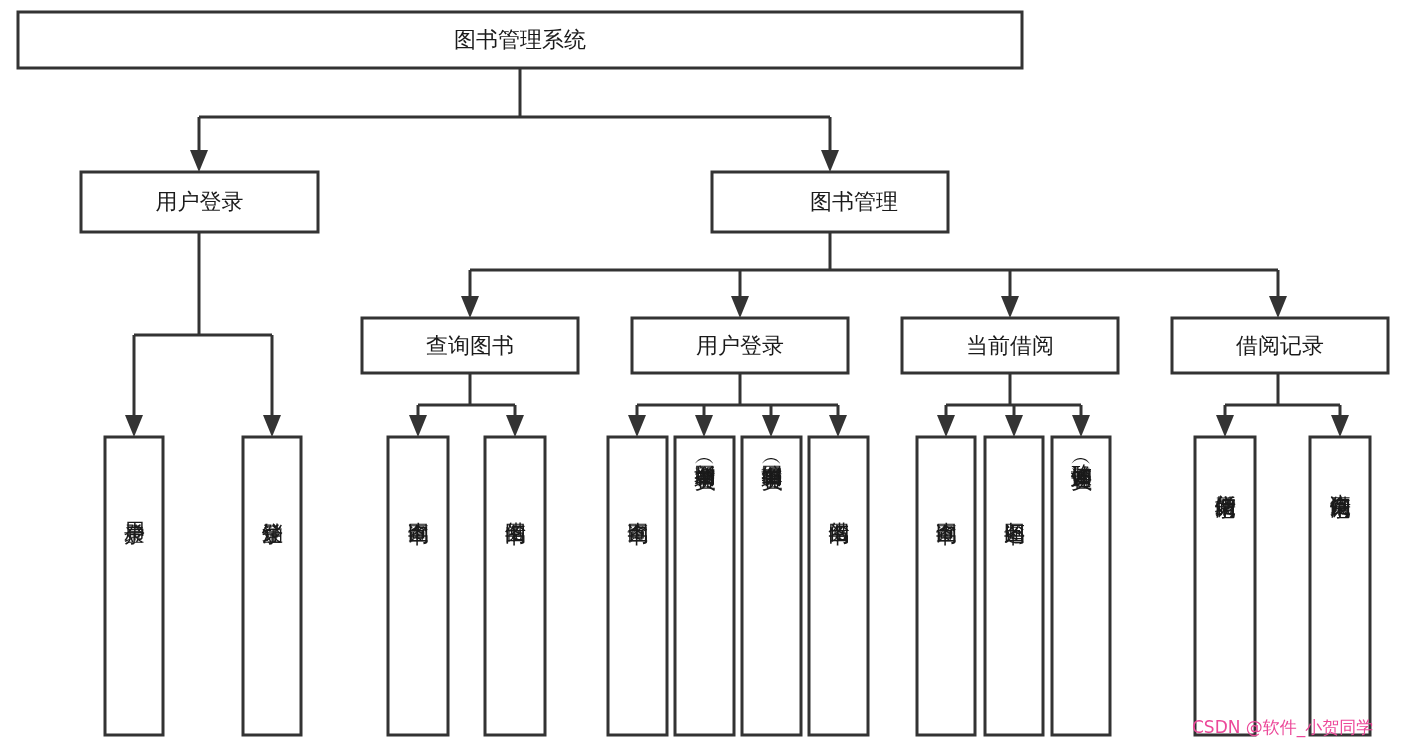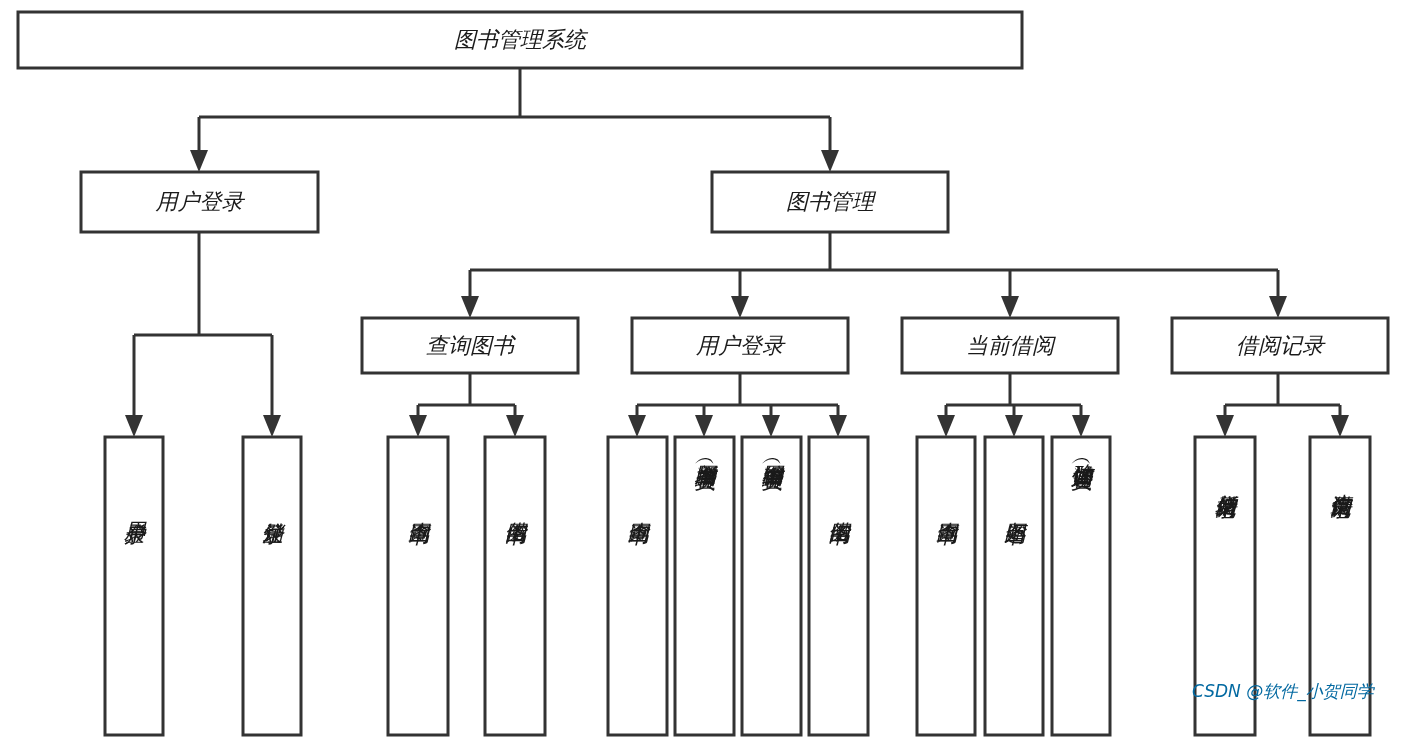--- a/index.html
+++ b/index.html
@@ -10,21 +10,20 @@
   body {
     width: 1405px;
     height: 747px;
     font-family: "DejaVu Sans", "Liberation Sans", sans-serif;
     overflow: hidden;
   }
   #diagram-root {
     position: relative;
     width: 1405px;
     height: 700px;
-    font-style: italic;
   }
   svg#chart-svg {
     position: absolute;
     top: 0;
     left: 0;
     width: 1405px;
     height: 747px;
     display: block;
   }
   .node-rect {
@@ -68,24 +67,24 @@
   }
   .hlabel-text {
     font-family: "DejaVu Sans", "Liberation Sans", sans-serif;
     font-size: 22px;
     color: #1a1a1a;
     white-space: nowrap;
   }
   .watermark {
     position: absolute;
     left: 1192px;
-    top: 680px;
+    top: 716px;
     font-family: "DejaVu Sans", "Liberation Sans", sans-serif;
     font-size: 17px;
-    color: #0369a1;
+    color: #ec4899;
     white-space: nowrap;
     pointer-events: none;
   }
 </style>
 </head>
 <body>
 
 <div id="diagram-root">
 
   <svg id="chart-svg" viewBox="0 0 1405 747">
@@ -193,21 +192,21 @@
     <rect class="node-rect" x="1310" y="437" width="60" height="298"></rect>
   </svg>
 
   <div class="hlabel-wrap" style="left:18px; top:12px; width:1004px; height:56px;">
     <span class="hlabel-text">图书管理系统</span>
   </div>
 
   <div class="hlabel-wrap" style="left:81px; top:172px; width:237px; height:60px;">
     <span class="hlabel-text">用户登录</span>
   </div>
-  <div class="hlabel-wrap" style="left:712px; top:172px; width:236px; height:60px;">
+  <div class="hlabel-wrap" style="left:712px; top:172px; width:236px; height:60px;padding-left:24px;">
     <span class="hlabel-text">图书管理</span>
   </div>
 
   <div class="hlabel-wrap" style="left:362px; top:318px; width:216px; height:55px;">
     <span class="hlabel-text">查询图书</span>
   </div>
   <div class="hlabel-wrap" style="left:632px; top:318px; width:216px; height:55px;">
     <span class="hlabel-text">用户登录</span>
   </div>
   <div class="hlabel-wrap" style="left:1172px; top:318px; width:216px; height:55px;">

